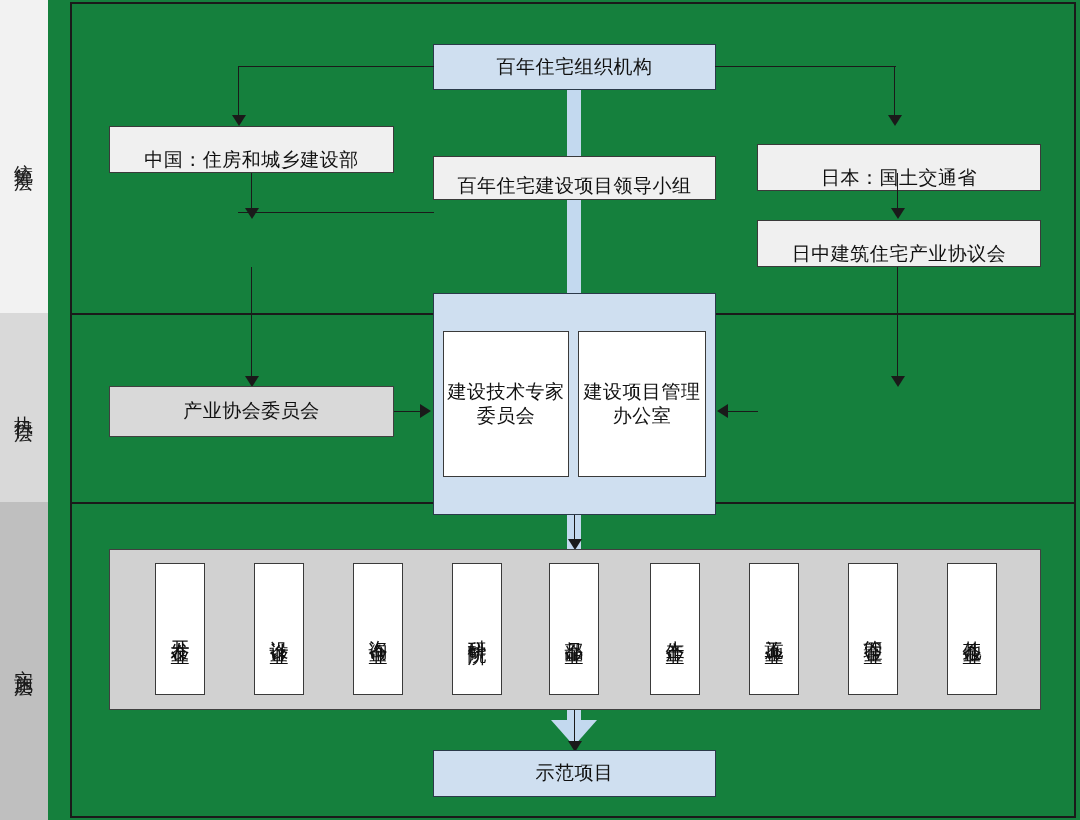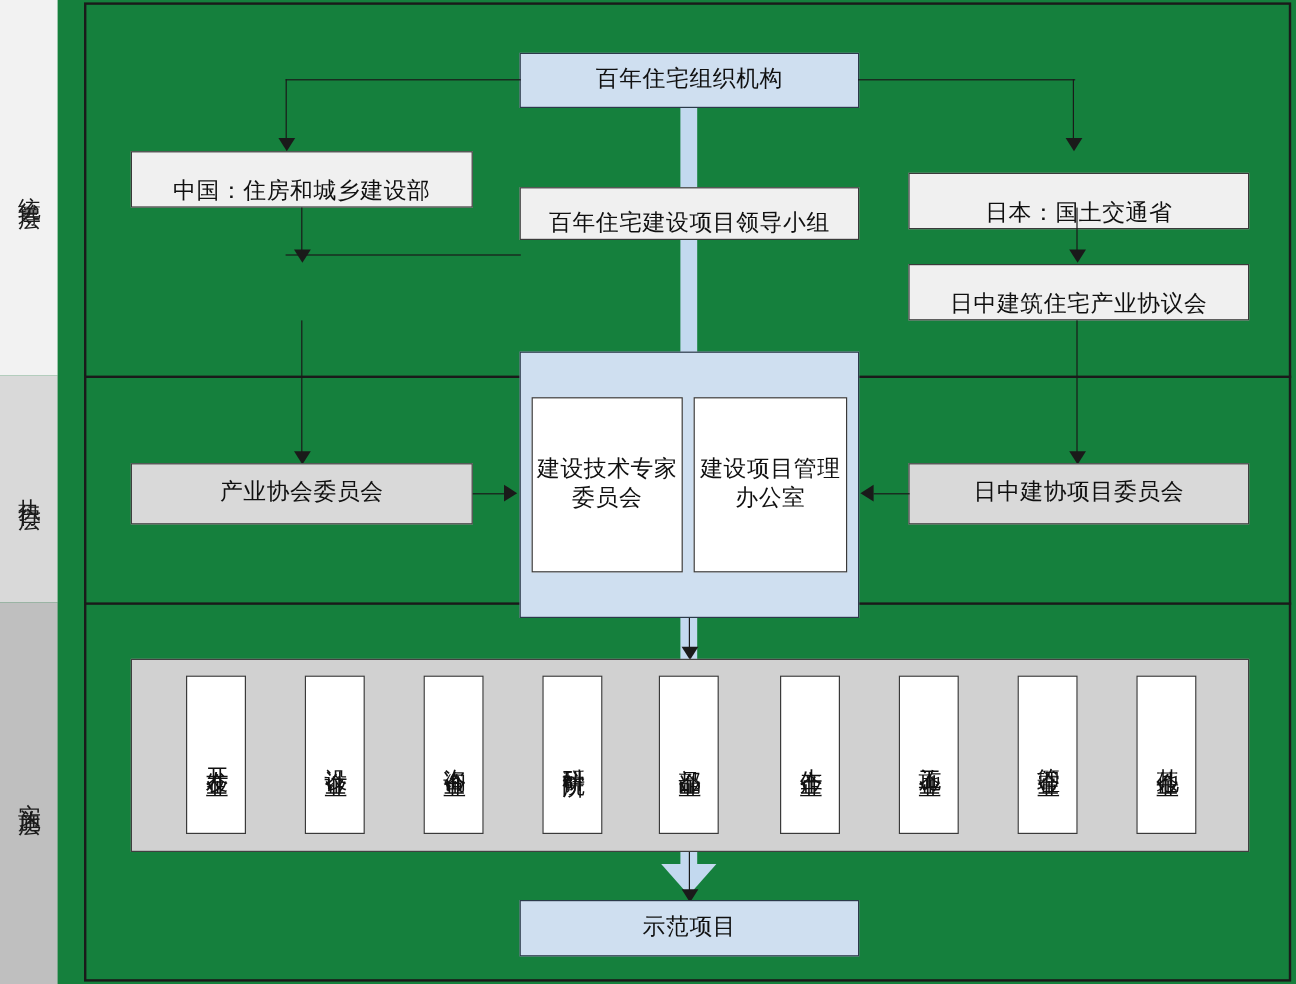--- a/index.html
+++ b/index.html
@@ -212,23 +212,20 @@
   <div class="vline" style="left:251px; top:267px; height:110px;"></div>
   <div class="arrow-down" style="left:245px; top:376px;"></div>
 
   <div class="vline" style="left:897px; top:267px; height:110px;"></div>
   <div class="arrow-down" style="left:891px; top:376px;"></div>
 
   <div class="node fill-gray2" style="left:109px; top:386px; width:285px; height:51px;">
     <span>产业协会委员会</span>
   </div>
 
-  <div class="node fill-gray2" style="left:757px; top:386px; width:284px; height:51px;">
-    <span>日中建协项目委员会</span>
-  </div>
 
   <div id="exec-center-shell"></div>
 
   <div class="node fill-white" style="left:578px; top:331px; width:128px; height:146px;">
     <span>建设项目管理办公室</span>
   </div>
 
   <div class="node fill-white" style="left:443px; top:331px; width:126px; height:146px;">
     <span>建设技术专家委员会</span>
   </div>

